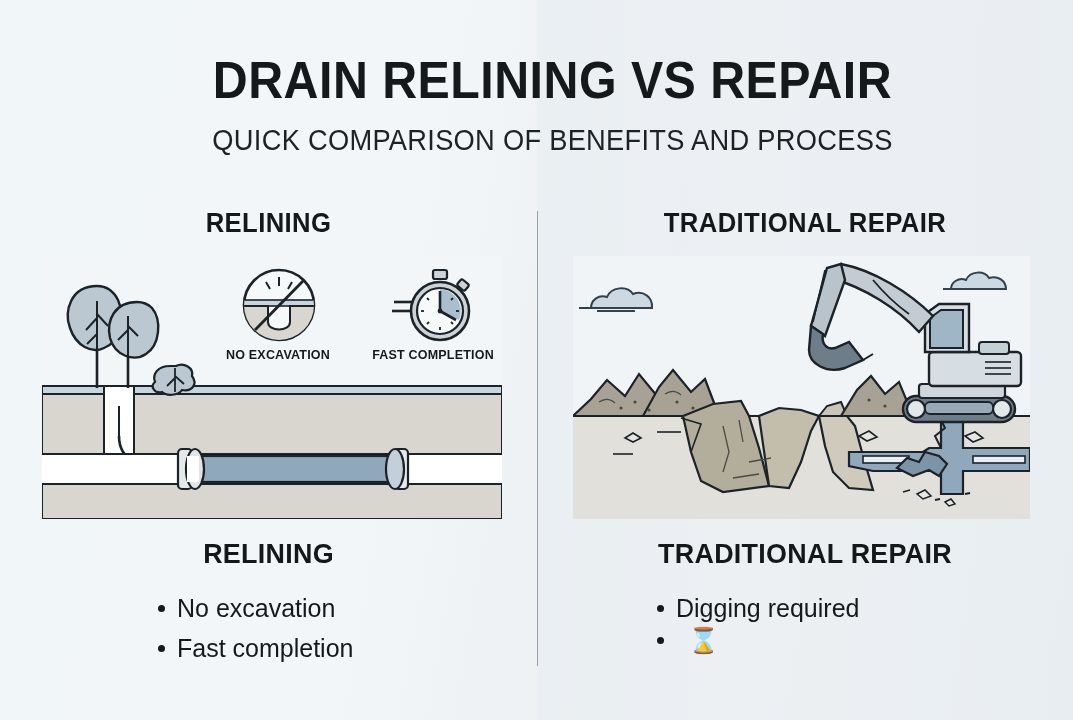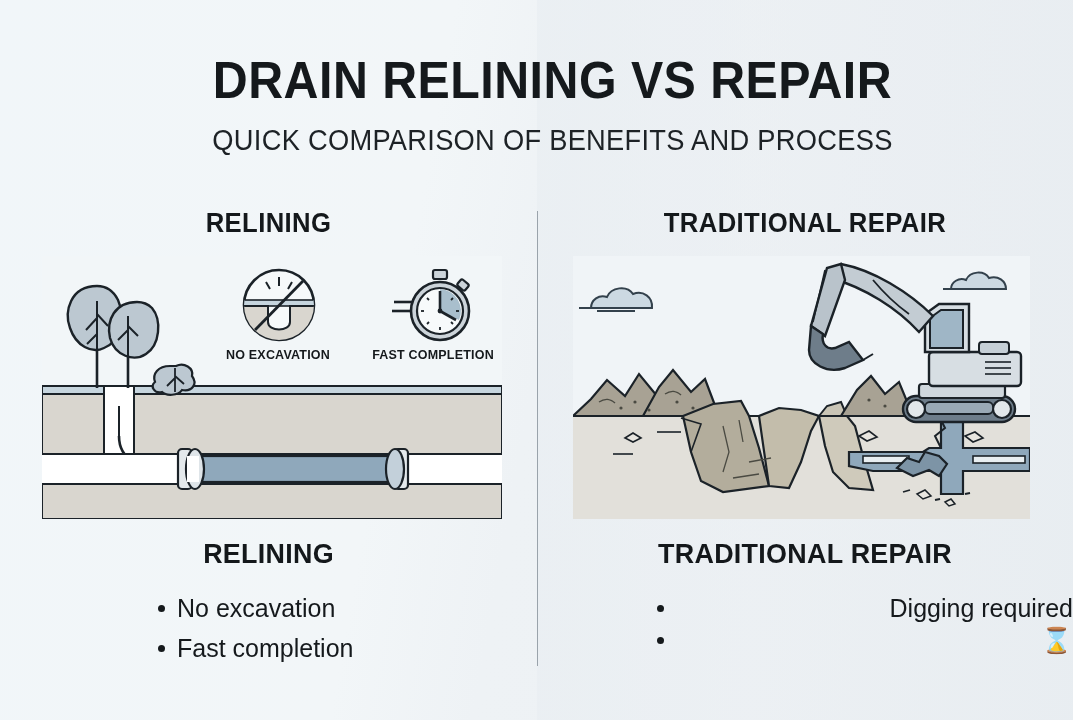--- a/index.html
+++ b/index.html
@@ -123,21 +123,21 @@
     padding: 0;
     font-size: 25px;
     color: #15191c;
   }
   .bullets li {
     display: flex;
     align-items: center;
     line-height: 1.6;
   }
   .bullets.left-list li  { justify-content: flex-start; padding-left: 158px; }
-  .bullets.right-list li { justify-content: space-between; padding-left: 120px; }
+  .bullets.right-list li { justify-content: flex-start; padding-left: 120px; }
   .bullet-dot {
     display: inline-block;
     width: 7px; height: 7px;
     border-radius: 50%;
     background: #15191c;
     margin-right: 12px;
     flex: none;
   }
   .bullet-text { white-space: nowrap; }
   .inline-emoji {

